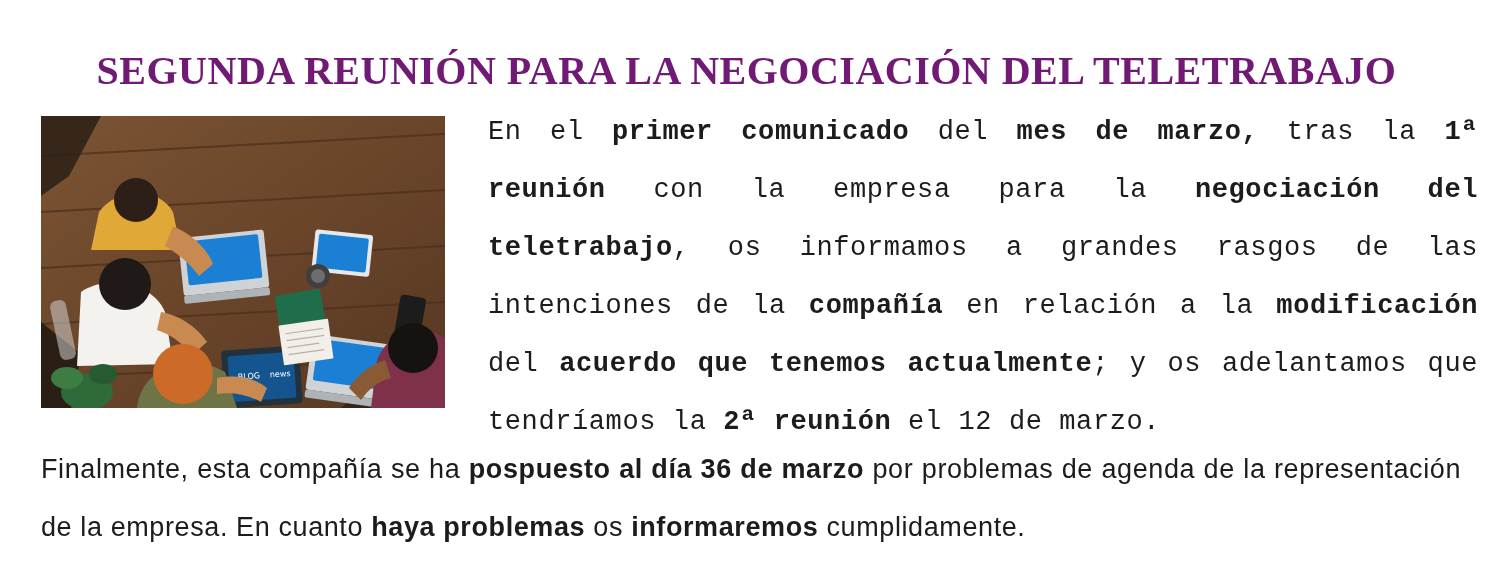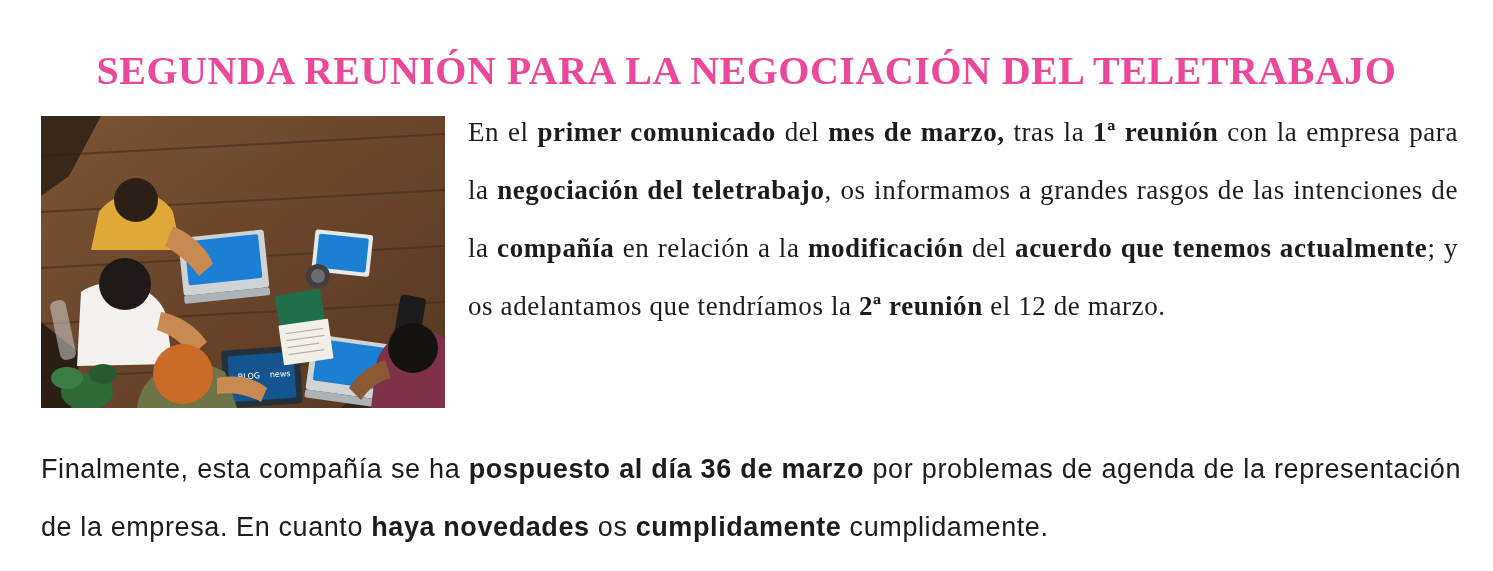--- a/index.html
+++ b/index.html
@@ -23,41 +23,41 @@
   .title {
     position: absolute;
     top: 20px;
     left: 0;
     width: 1493px;
     text-align: center;
     font-family: "Liberation Serif", serif;
     font-size: 40px;
     line-height: 48px;
     letter-spacing: 0.5px;
-    color: #ec4899;
+    color: #701a75;
     white-space: nowrap;
   }
   .photo {
     position: absolute;
     top: 116px;
     left: 41px;
     width: 404px;
     height: 292px;
     overflow: hidden;
     background: #3d2b20;
   }
   .photo svg {
     display: block;
   }
   .body-text {
     position: absolute;
     top: 103px;
-    left: 468px;
+    left: 488px;
     width: 990px;
-    font-family: Liberation Serif, serif;
+    font-family: Liberation Mono, monospace;
     font-size: 27px;
     line-height: 58px;
     text-align: justify;
     color: #1c1c1c;
     letter-spacing: 0.6px;
   }
   .body-text b { font-weight: bold; }
   .bottom-text {
     position: absolute;
     top: 440px;
@@ -177,17 +177,17 @@
   </div>
 
   <div class="body-text">
     <span>
       <span>En el </span><b>primer comunicado</b><span> del </span><b>mes de marzo,</b><span> tras la </span><b>1ª reunión</b><span> con la empresa para la </span><b>negociación del teletrabajo</b><span>, os informamos a grandes rasgos de las intenciones de la </span><b>compañía</b><span> en relación a la </span><b>modificación</b><span> del </span><b>acuerdo que tenemos actualmente</b><span>; y os adelantamos que tendríamos la </span><b>2ª reunión</b><span> el 12 de marzo.</span>
     </span>
   </div>
 
   <div class="bottom-text">
     <span>
-      <span>Finalmente, esta compañía se ha </span><b>pospuesto al día 36 de marzo</b><span> por problemas de agenda de la representación de la empresa. En  cuanto </span><b>haya novedades</b><span> os </span><b>cumplidamente</b><span> cumplidamente.</span>
+      <span>Finalmente, esta compañía se ha </span><b>pospuesto al día 36 de marzo</b><span> por problemas de agenda de la representación de la empresa. En  cuanto </span><b>haya problemas</b><span> os </span><b>informaremos</b><span> cumplidamente.</span>
     </span>
   </div>
 
 </div>
 
 </body></html>

